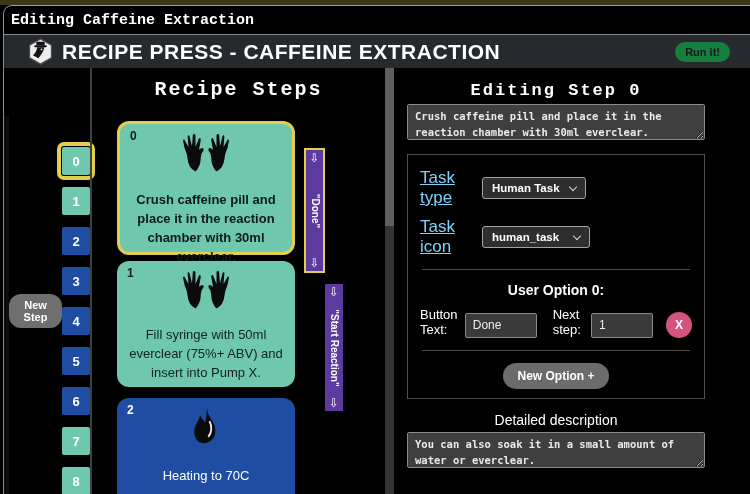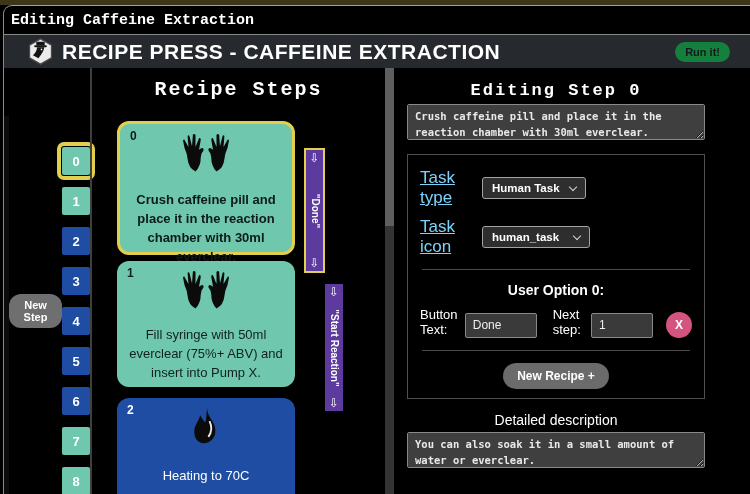--- a/index.html
+++ b/index.html
@@ -227,21 +227,21 @@
           <input class="tinput bt" value="Done" style="">
           <span class="lbl2 ns">Next step:</span>
           <input class="tinput ns" value="1" style="">
           <button class="x-btn">
               <span>X</span>
             </button>
         </div>
 
         <hr class="box-hr">
 
-        <button class="new-option-btn">New Recipe +</button>
+        <button class="new-option-btn">New Option +</button>
       </div>
 
       <div class="flabel" style="margin-top:13px; font-size:14px;">Detailed description</div>
       <textarea class="desc" style="">You can also soak it in a small amount of water or everclear.</textarea>
     </div>
 
   </div>
 </div>
 
 </body></html>

